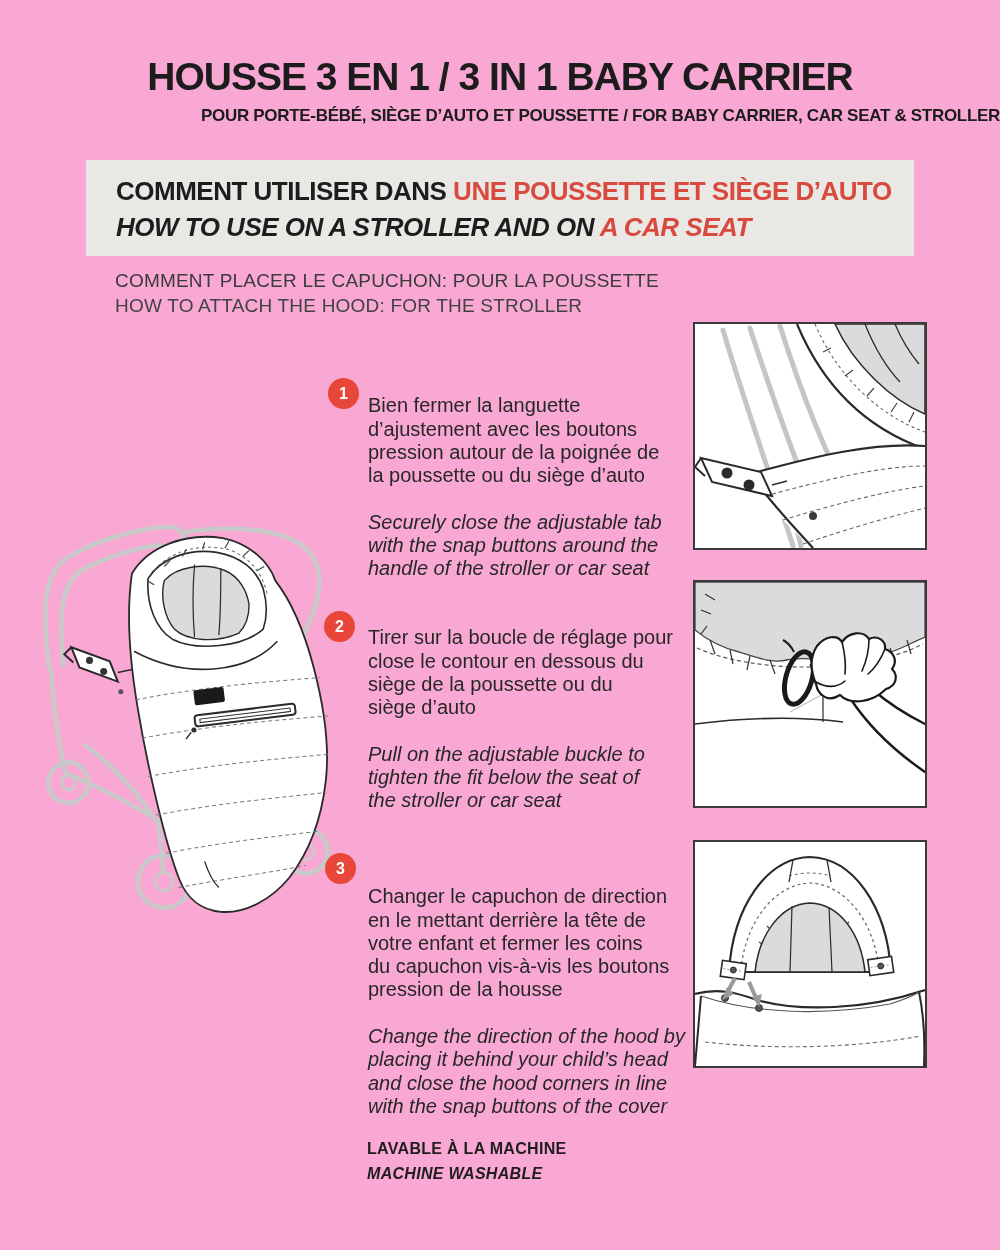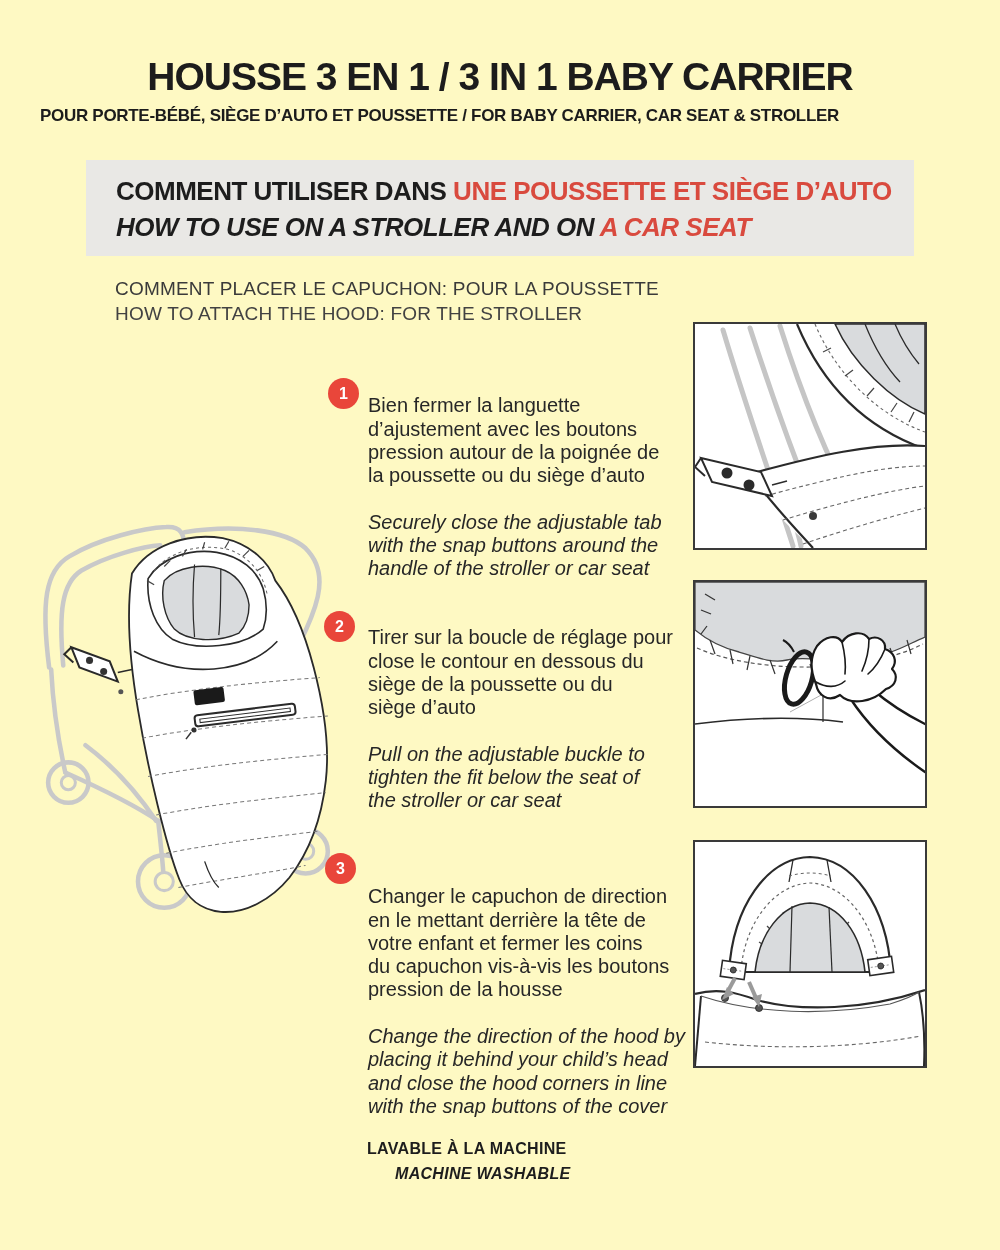--- a/index.html
+++ b/index.html
@@ -2,37 +2,37 @@
 <html><head>
 <meta charset="utf-8">
 <style>
   * { margin: 0; padding: 0; box-sizing: border-box; }
   html, body { background: #ffffff; }
   body { font-family: "Liberation Sans", sans-serif; }
   #page {
     position: relative;
     width: 1000px;
     height: 1250px;
-    background: #fef9c3;
+    background: #f9a8d4;
     overflow: hidden;
   }
   .page-title {
     position: absolute;
     top: 55px; left: 0; right: 0;
     text-align: center;
     font-size: 39px;
     font-weight: 700;
     letter-spacing: -1px;
     color: #1c1c1c;
     white-space: nowrap;
   }
   .page-subtitle {
     position: absolute;
     top: 106px; left: 0; right: 0;
-    text-align: left;
+    text-align: right;
     font-size: 17px;
     font-weight: 700;
     letter-spacing: -0.3px;
     color: #1c1c1c;
     white-space: nowrap;
     margin-left: 40px;
   }
   .banner {
     position: absolute;
     top: 160px; left: 86px;
@@ -51,21 +51,20 @@
   .banner-line.en { font-style: italic; }
   .red-text { color: #d94a3e; }
   .section-heading {
     position: absolute;
     top: 268px; left: 115px;
     font-size: 19px;
     color: #3a3a3a;
     line-height: 25px;
     letter-spacing: 0.2px;
     white-space: nowrap;
-    margin-top: 8px;
   }
   .section-heading .en { color: #424242; }
   .step { position: absolute; }
   .step-badge {
     position: absolute;
     width: 31px; height: 31px;
     border-radius: 50%;
     background: #e9463a;
     color: #ffffff;
     font-size: 16px;
@@ -100,21 +99,21 @@
   .footer-note {
     position: absolute;
     left: 367px; top: 1136px;
     font-size: 16px;
     font-weight: 700;
     letter-spacing: 0.3px;
     color: #1d1d1d;
     line-height: 25px;
     white-space: nowrap;
   }
-  .footer-note .en { font-style: italic; margin-left: 28px; }
+  .footer-note .en { font-style: italic; }
 </style>
 </head>
 <body>
 
 <div id="page">
 
   <h1 class="page-title">HOUSSE 3 EN 1 / 3 IN 1 BABY CARRIER</h1>
   <div class="page-subtitle">POUR PORTE-BÉBÉ, SIÈGE D’AUTO ET POUSSETTE / FOR BABY CARRIER, CAR SEAT &amp; STROLLER</div>
 
   <div class="banner">

